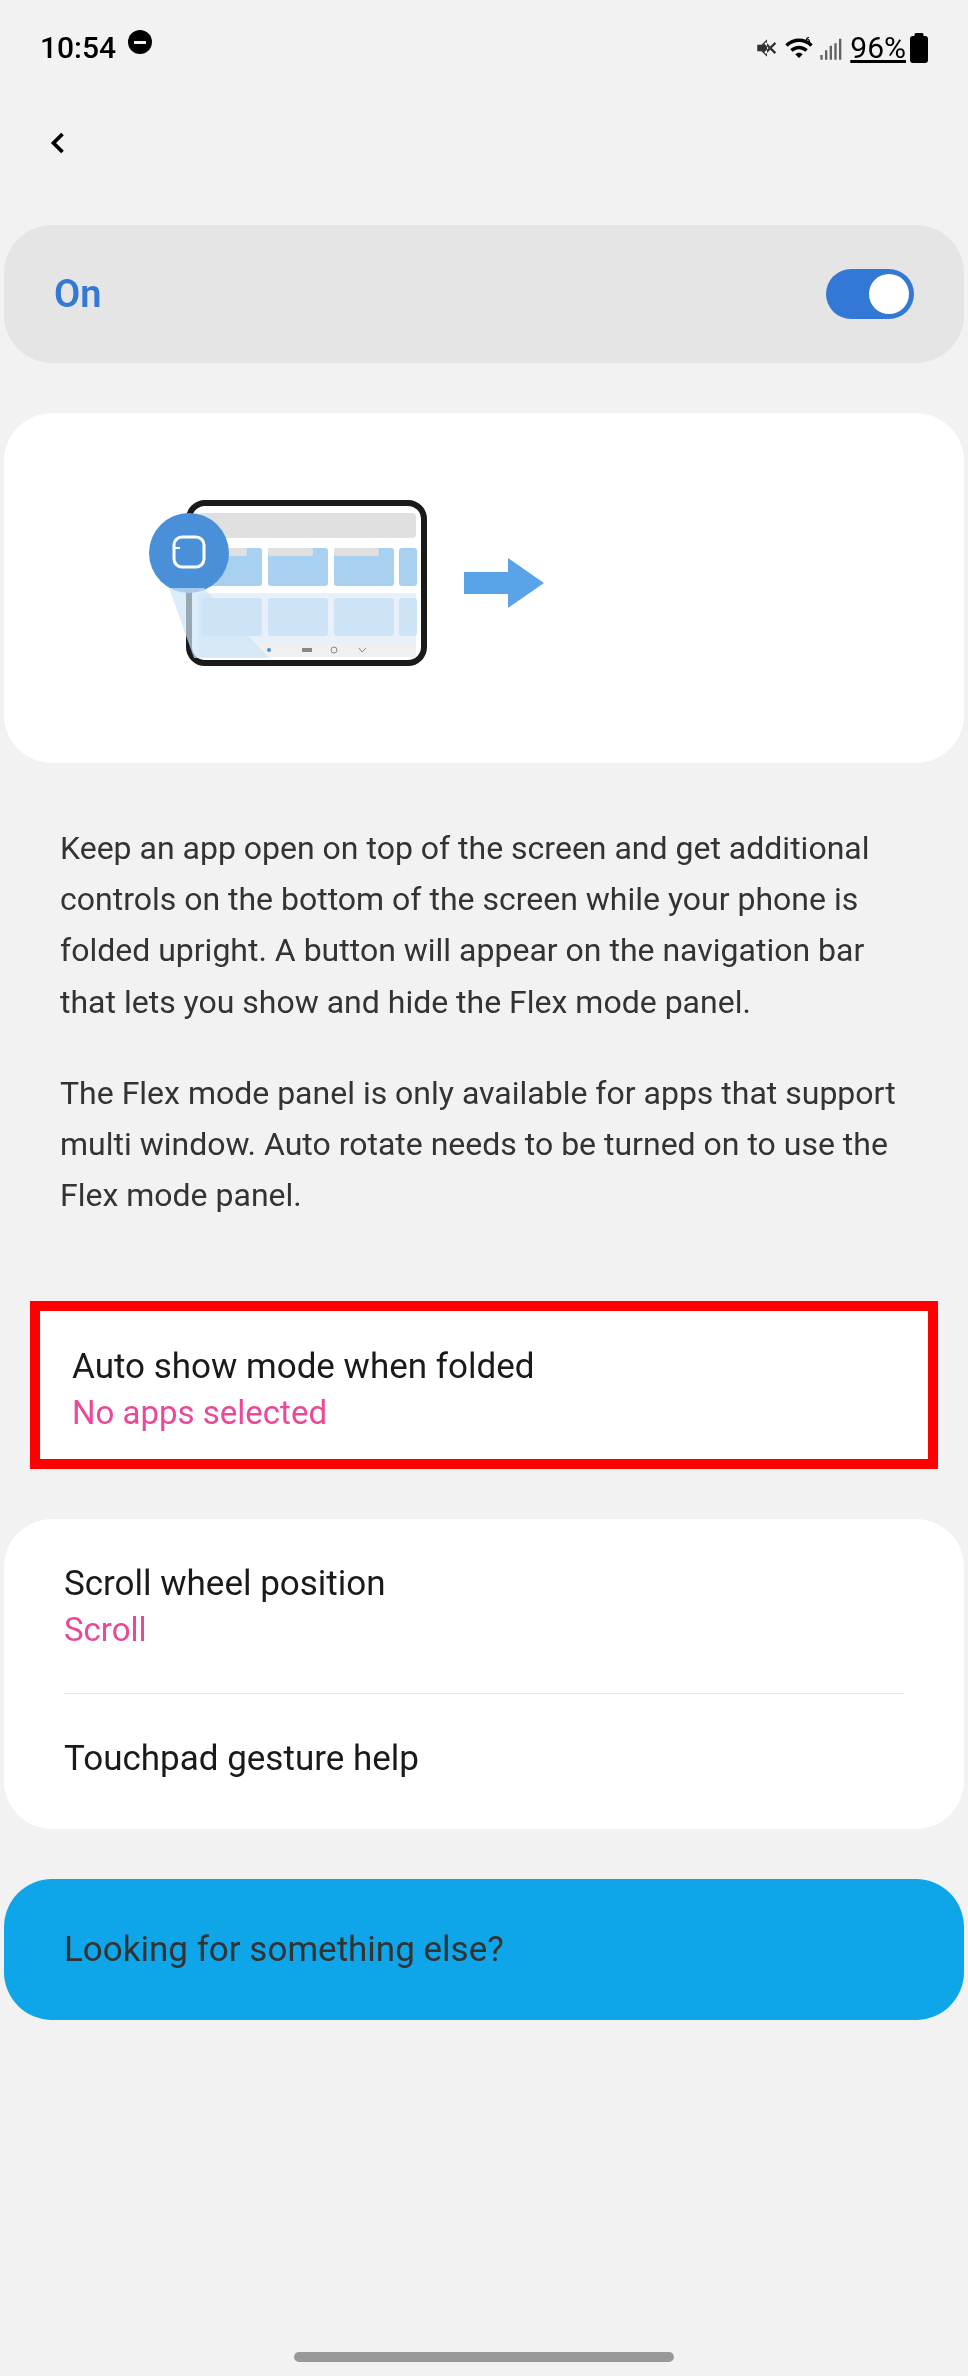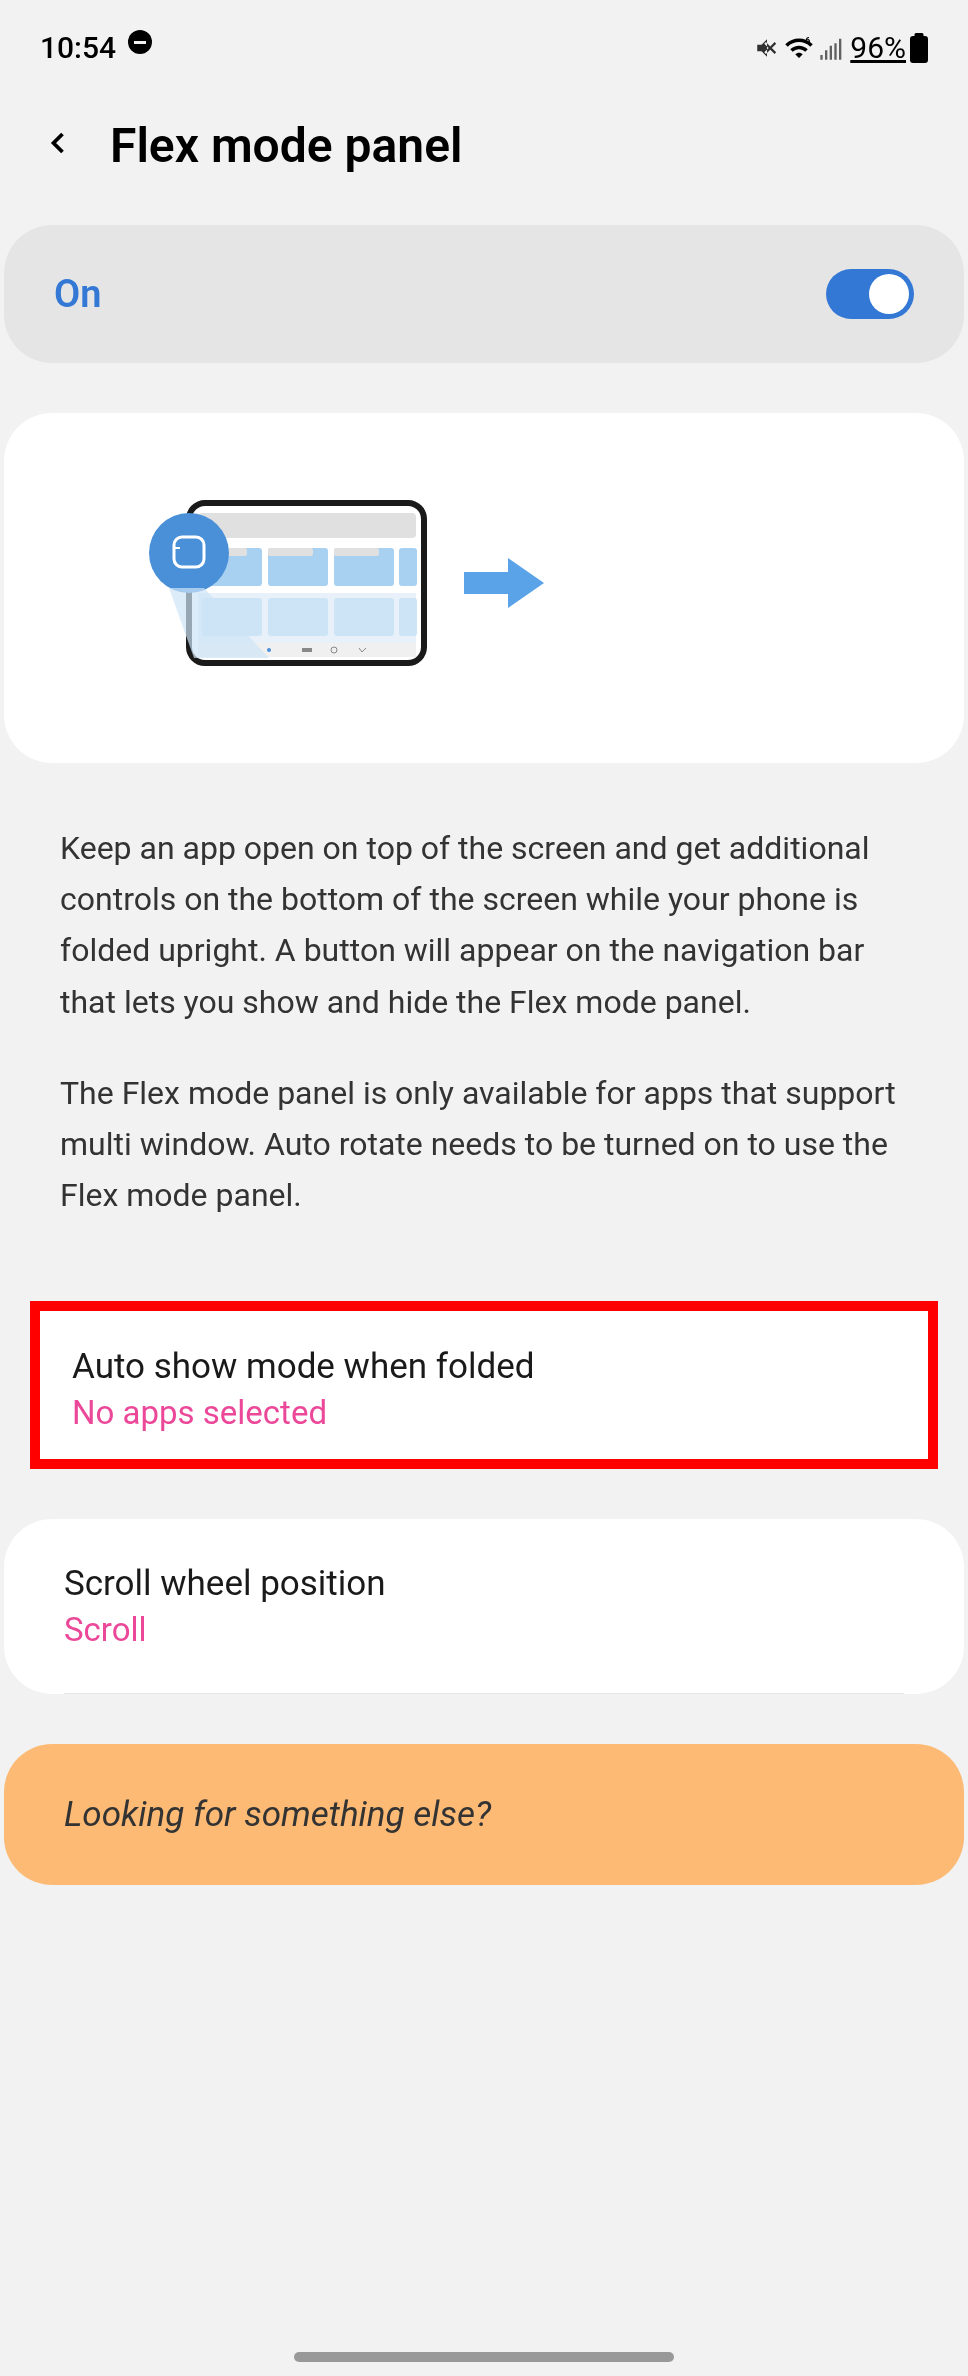--- a/index.html
+++ b/index.html
@@ -141,25 +141,24 @@
     }
     .setting-item {
       padding: 44px 60px;
     }
     .divider {
       height: 1px;
       background: #e5e5e5;
       margin: 0 60px;
     }
     .footer-card {
-      background: #fdba74;
+      background: #0ea5e9;
       border-radius: 48px;
       margin: 50px 4px 0 4px;
       padding: 50px 60px;
-      font-style: italic;
     }
     .footer-text {
       font-size: 35px;
       color: #333;
     }
     .nav-indicator {
       position: absolute;
       bottom: 14px;
       left: 50%;
       transform: translateX(-50%);
@@ -195,21 +194,20 @@
     </svg>
   </div>
 </div>
 
 <div class="header">
   <div class="back-icon">
     <svg width="36" height="36" viewBox="0 0 24 24" fill="none" stroke="#000" stroke-width="2.5">
       <polyline points="15 18 9 12 15 6"></polyline>
     </svg>
   </div>
-  <h1 class="page-title">Flex mode panel</h1>
 </div>
 
 <div class="on-card">
   <span class="on-label">On</span>
   <div class="toggle"></div>
 </div>
 
 <div class="illustration-card">
   <div class="illustration">
     <svg width="300" height="180" viewBox="0 0 300 180">
@@ -253,19 +251,22 @@
   <div class="setting-title">Auto show mode when folded</div>
   <div class="setting-value">No apps selected</div>
 </div>
 
 <div class="settings-card">
   <div class="setting-item">
     <div class="setting-title">Scroll wheel position</div>
     <div class="setting-value">Scroll</div>
   </div>
   <div class="divider"></div>
+  <div class="setting-item">
+    <div class="setting-title">Touchpad gesture help</div>
+  </div>
 </div>
 
 <div class="footer-card">
   <div class="footer-text">Looking for something else?</div>
 </div>
 
 <div class="nav-indicator"></div>
 
 </body></html>

